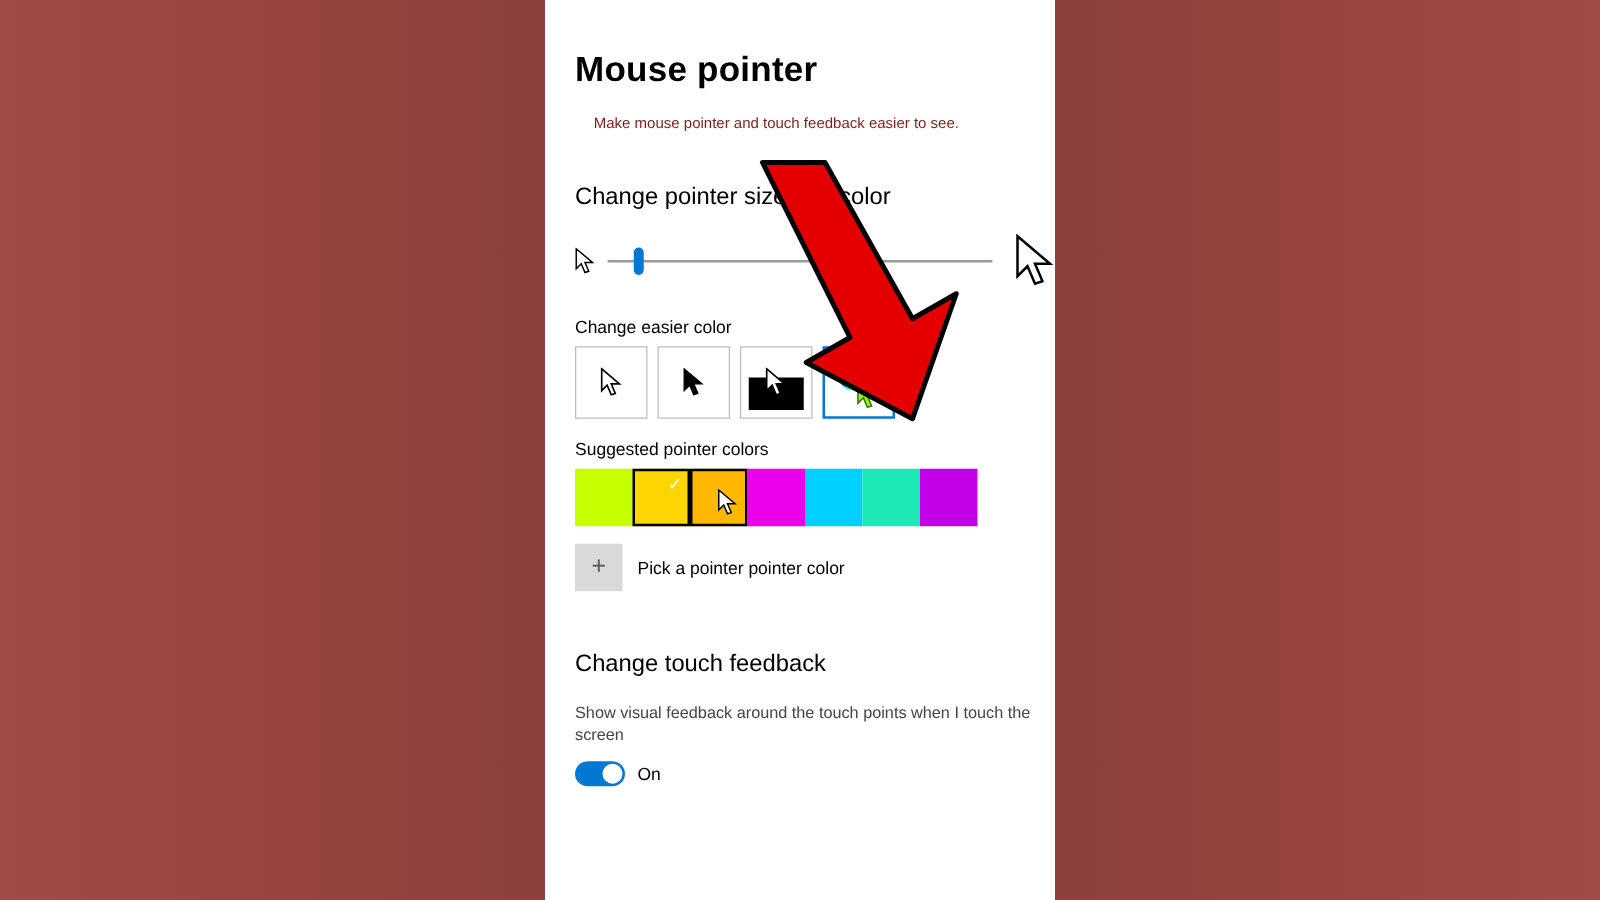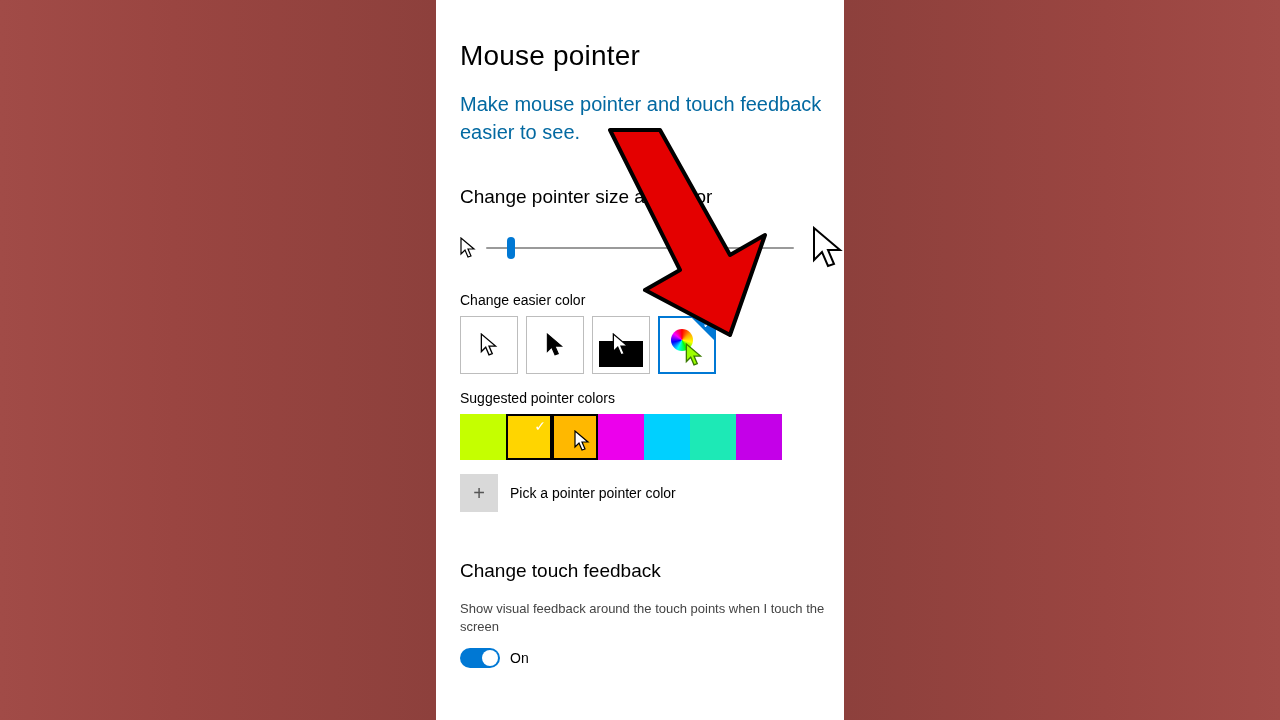--- a/index.html
+++ b/index.html
@@ -1,22 +1,22 @@
 <!DOCTYPE html>
 <html><head>
 <meta charset="utf-8">
 <style>
   html,body{margin:0;padding:0;width:1280px;height:720px;overflow:hidden;font-family:"Segoe UI",Arial,sans-serif;background:#000}
   .stage{position:relative;width:1280px;height:720px}
   .pillar{position:absolute;top:0;height:720px}
   .pillar.left{left:0;width:436px;background:linear-gradient(90deg,#a14b47 0%,#9a4541 40%,#8d403c 100%)}
   .pillar.right{right:0;width:436px;background:linear-gradient(90deg,#8d403c 0%,#9a4541 60%,#a14b47 100%)}
   .panel{position:absolute;left:436px;top:0;width:408px;height:720px;background:#ffffff;box-sizing:border-box;padding:40px 0 0 24px;color:#000}
-  .h1{font-size:28px;font-weight:400;margin:0 0 18px 0;letter-spacing:0.2px}
-  .sub{font-size:20px;color:#0369a1;margin:0 0 40px 0;line-height:1.4}
+  .h1{font-size:28px;font-weight:700;margin:0 0 18px 0;letter-spacing:0.2px}
+  .sub{font-size:12px;color:#7f1d1d;margin:0 0 40px 15px;line-height:1.4}
   .h2{font-size:19px;font-weight:400;margin:0 0 18px 0}
   .lbl{font-size:14px;color:#000;margin:0 0 8px 0}
   
   .slider-row{display:flex;align-items:center;gap:10px;margin:0 0 22px 0}
   .slider-track{position:relative;flex:1;height:2px;background:#9a9a9a;border-radius:1px;margin-right:8px}
   .slider-thumb{position:absolute;top:50%;left:8%;transform:translate(-50%,-50%);width:8px;height:22px;border-radius:4px;background:#0078d4}
   .cursor-small svg{display:block}
   .cursor-big svg{display:block}
   
   .tile-row{display:flex;gap:8px;margin:0 0 16px 0}

